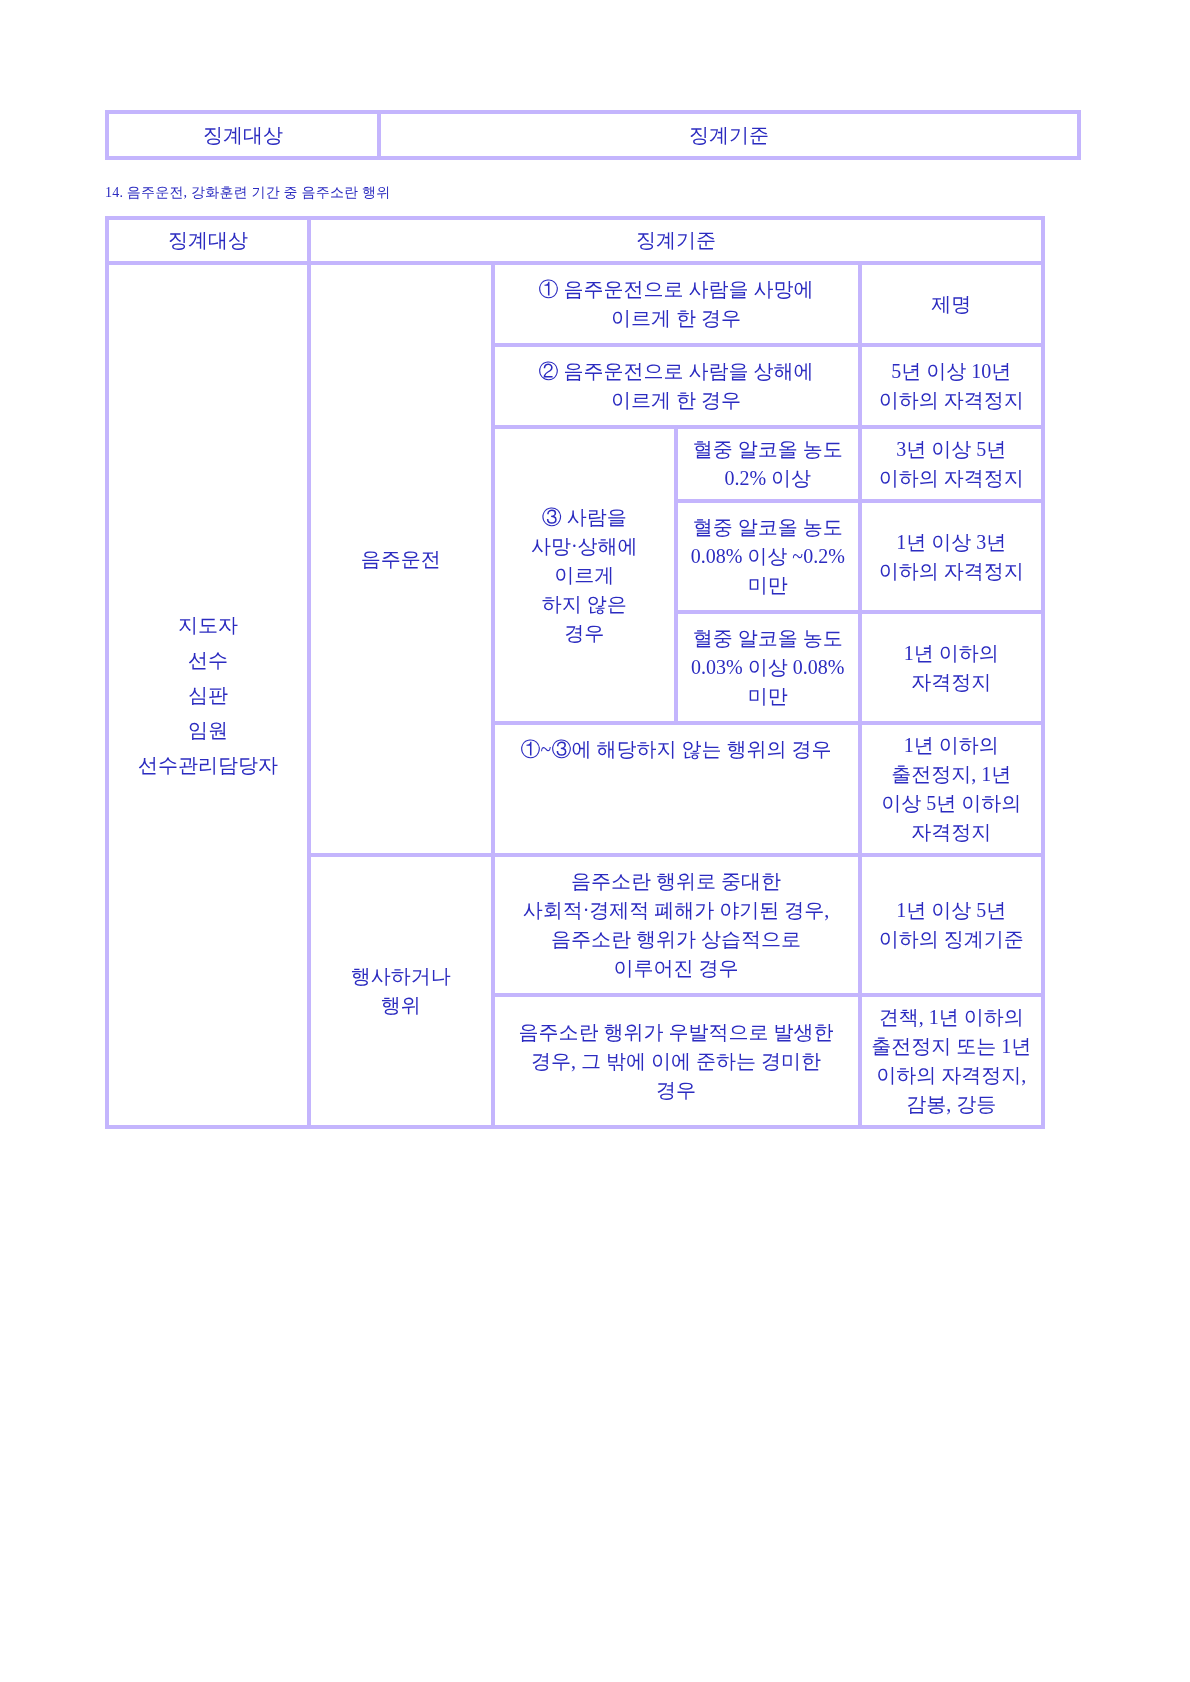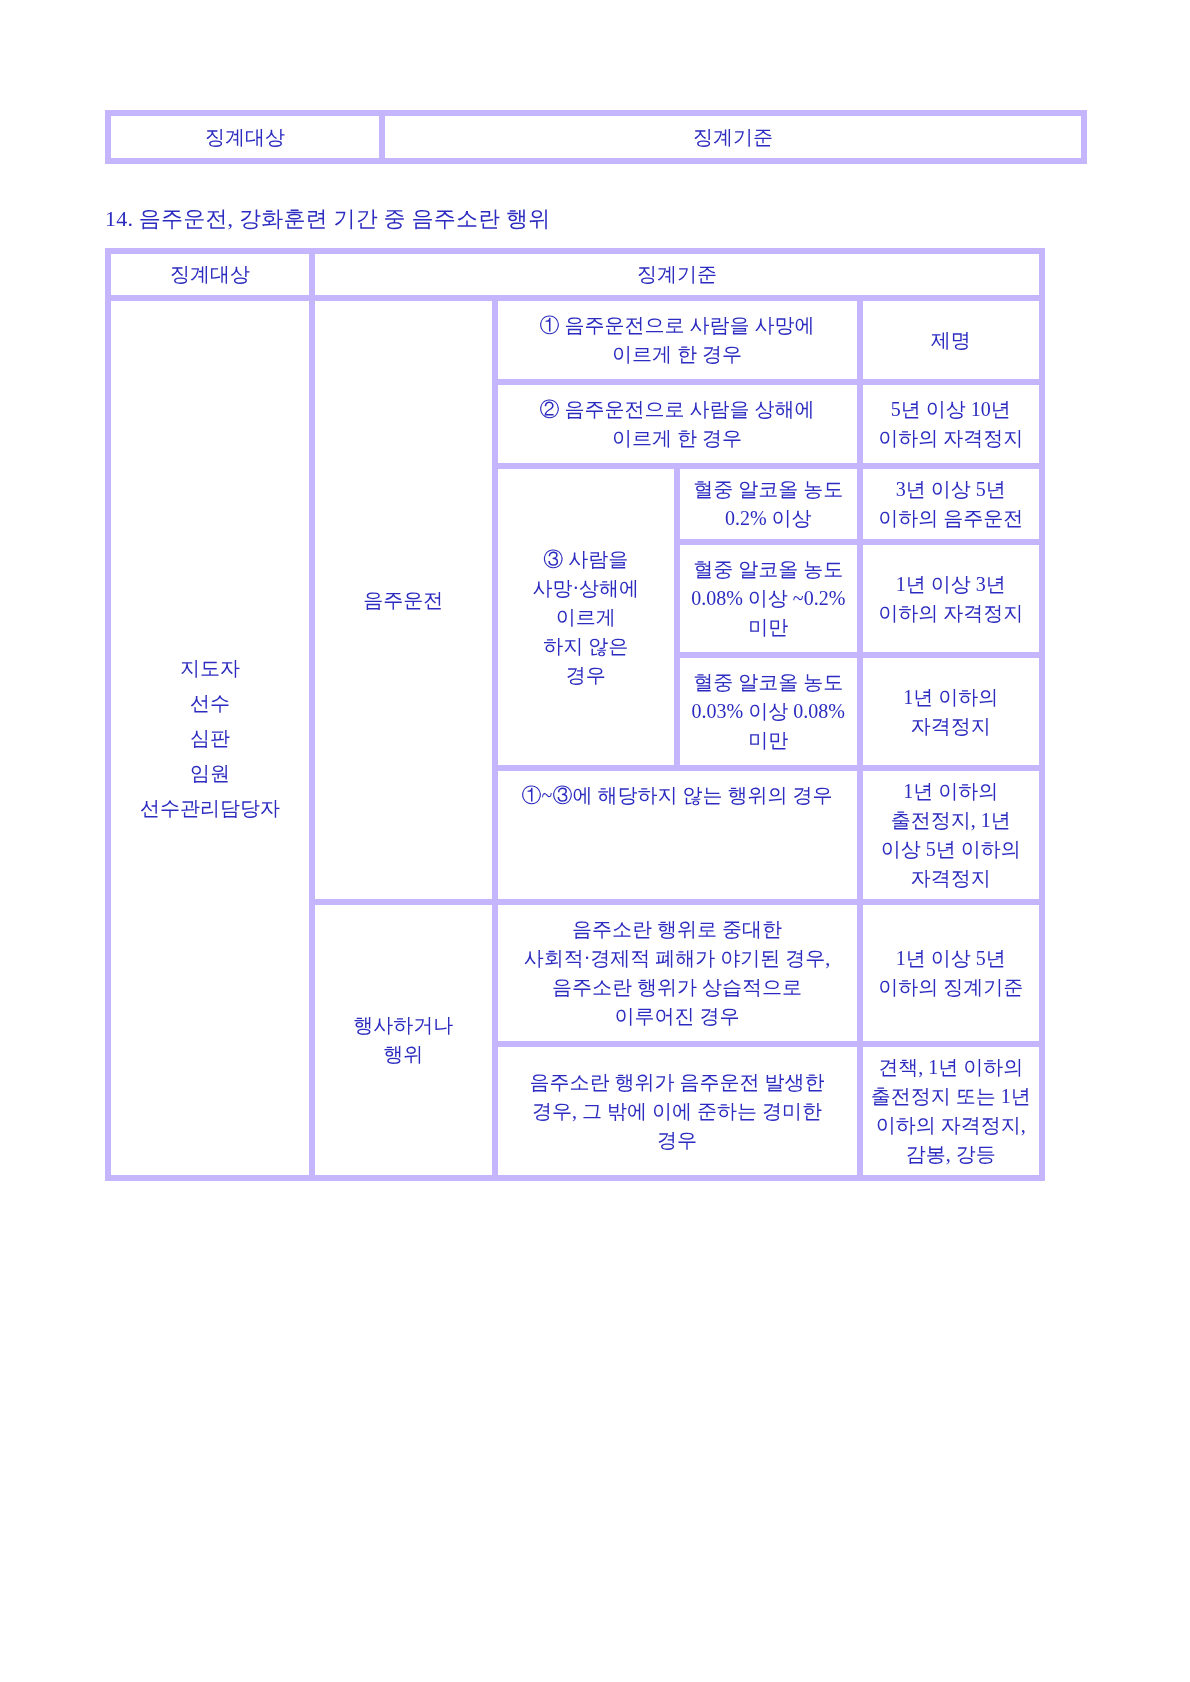--- a/index.html
+++ b/index.html
@@ -19,41 +19,41 @@
     height: 1682px;
     box-sizing: border-box;
     padding: 110px 100px 0 105px;
   }
   table {
     border-collapse: collapse;
     width: 940px;
     table-layout: fixed;
   }
   table td {
-    border: 6px solid #c4b5fd;
+    border: 4px solid #c4b5fd;
     text-align: center;
     vertical-align: middle;
     font-size: 20px;
     line-height: 1.45;
     padding: 6px 6px;
     color: #2b2bc0;
     word-break: keep-all;
   }
   .top-table td {
     height: 30px;
   }
   .top-table .hdr-left { width: 256px; }
   .top-table .hdr-right { width: 684px; }
   .top-table .row2-left { width: 256px; }
   .top-table .row2-mid { width: 390px; }
   .top-table .row2-right { width: 294px; }
 
   .section-title {
-    margin: 40px 0 14px 0;
-    font-size: 22px;
+    margin: 24px 0 14px 0;
+    font-size: 14px;
     color: #2b2bc0;
     letter-spacing: 0.2px;
   }
 
   .main-table .c-target { width: 186px; }
   .main-table .c-kind   { width: 148px; }
   .main-table .c-desc   { width: 170px; }
   .main-table .c-detail { width: 236px; }
   .main-table .c-result { width: 200px; }
 
@@ -113,21 +113,21 @@
       </tr>
       <tr>
         <td class="c-desc nowrap-pre tall" rowspan="3">③ 사람을
 사망·상해에
 이르게
 하지 않은
 경우</td>
         <td class="c-detail nowrap-pre">혈중 알코올 농도
 0.2% 이상</td>
         <td class="c-result nowrap-pre">3년 이상 5년
-이하의 음주운전</td>
+이하의 자격정지</td>
       </tr>
       <tr>
         <td class="c-detail nowrap-pre tall">혈중 알코올 농도
 0.08% 이상 ~0.2%
 미만</td>
         <td class="c-result nowrap-pre">1년 이상 3년
 이하의 자격정지</td>
       </tr>
       <tr>
         <td class="c-detail nowrap-pre tall">혈중 알코올 농도
@@ -148,21 +148,21 @@
         <td class="c-kind nowrap-pre" rowspan="2">행사하거나
 행위</td>
         <td class="nowrap-pre tall" colspan="2">음주소란 행위로 중대한
 사회적·경제적 폐해가 야기된 경우,
 음주소란 행위가 상습적으로
 이루어진 경우</td>
         <td class="c-result nowrap-pre">1년 이상 5년
 이하의 징계기준</td>
       </tr>
       <tr>
-        <td class="nowrap-pre tall" colspan="2">음주소란 행위가 음주운전 발생한
+        <td class="nowrap-pre tall" colspan="2">음주소란 행위가 우발적으로 발생한
 경우, 그 밖에 이에 준하는 경미한
 경우</td>
         <td class="c-result nowrap-pre">견책, 1년 이하의
 출전정지 또는 1년
 이하의 자격정지,
 감봉, 강등</td>
       </tr>
     </tbody>
   </table>
 

